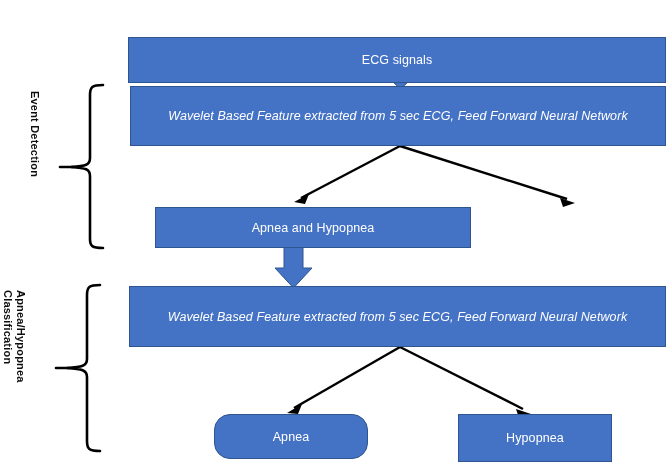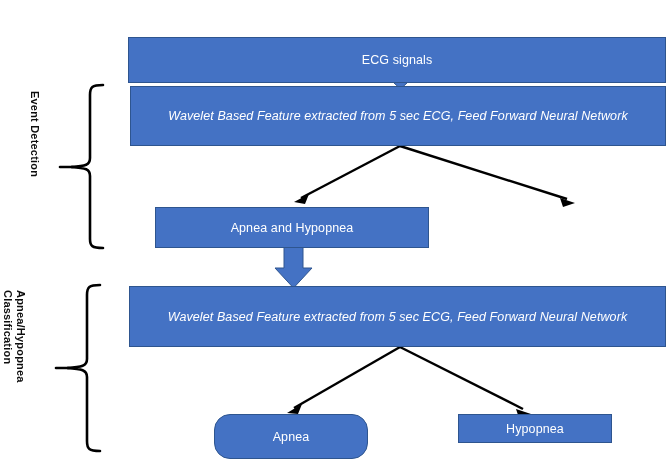--- a/index.html
+++ b/index.html
@@ -111,34 +111,34 @@
   </svg>
 
   <div class="node" style="left:128px; top:4px; width:538px; height:46px;margin-top:33px;">
     <span>ECG signals</span>
   </div>
 
   <div class="node wide" style="left:130px; top:86px; width:536px; height:60px;">
     <span>Wavelet Based Feature extracted from 5 sec ECG,   Feed Forward Neural Network</span>
   </div>
 
-  <div class="node" style="left:155px; top:207px; width:274px; height:41px;">
+  <div class="node" style="left:155px; top:207px; width:316px; height:41px;">
     <span>Apnea and Hypopnea</span>
   </div>
 
 
   <div class="node wide" style="left:129px; top:286px; width:537px; height:61px;">
     <span>Wavelet Based Feature extracted from 5 sec ECG,   Feed Forward Neural Network</span>
   </div>
 
   <div class="node" style="left:214px; top:414px; width:154px; height:45px;border-radius:16px;">
     <span>Apnea</span>
   </div>
 
-  <div class="node" style="left:458px; top:414px; width:154px; height:29px;">
+  <div class="node" style="left:458px; top:414px; width:154px; height:48px;">
     <span>Hypopnea</span>
   </div>
 
   <div class="vlabel" style="left:41px; top:91px; transform: rotate(90deg);">
     <span class="vlabel-inner">Event Detection</span>
   </div>
 
   <div class="vlabel" style="left:27px; top:290px; transform: rotate(90deg);">
     <span class="vlabel-inner">Apnea/Hypopnea</span>
     <span class="vlabel-inner">Classification</span>

